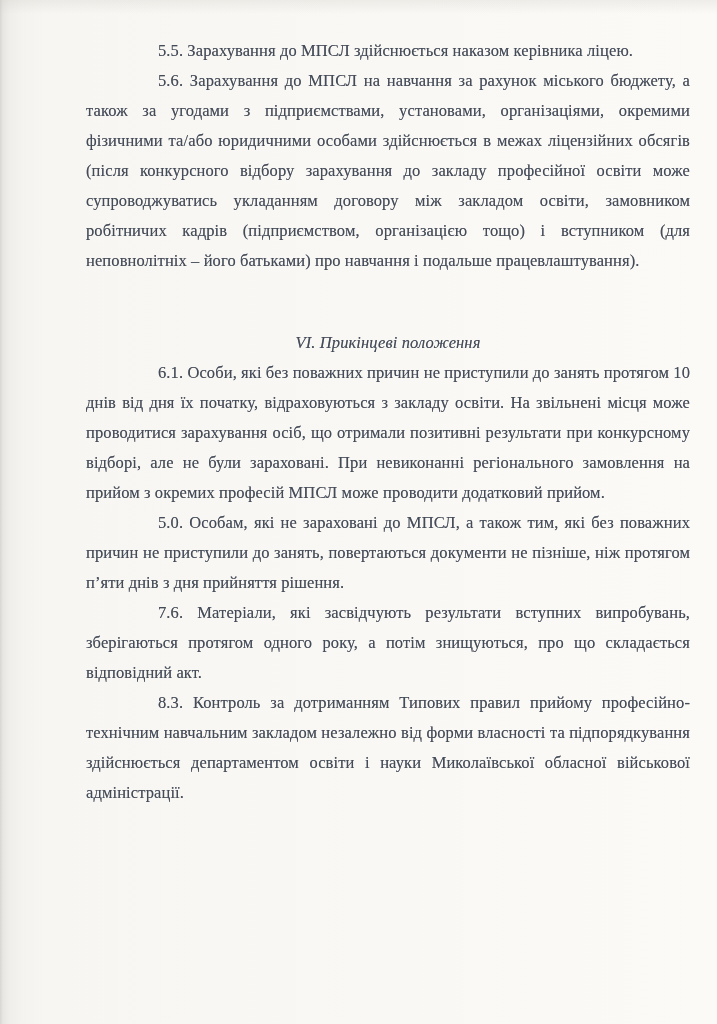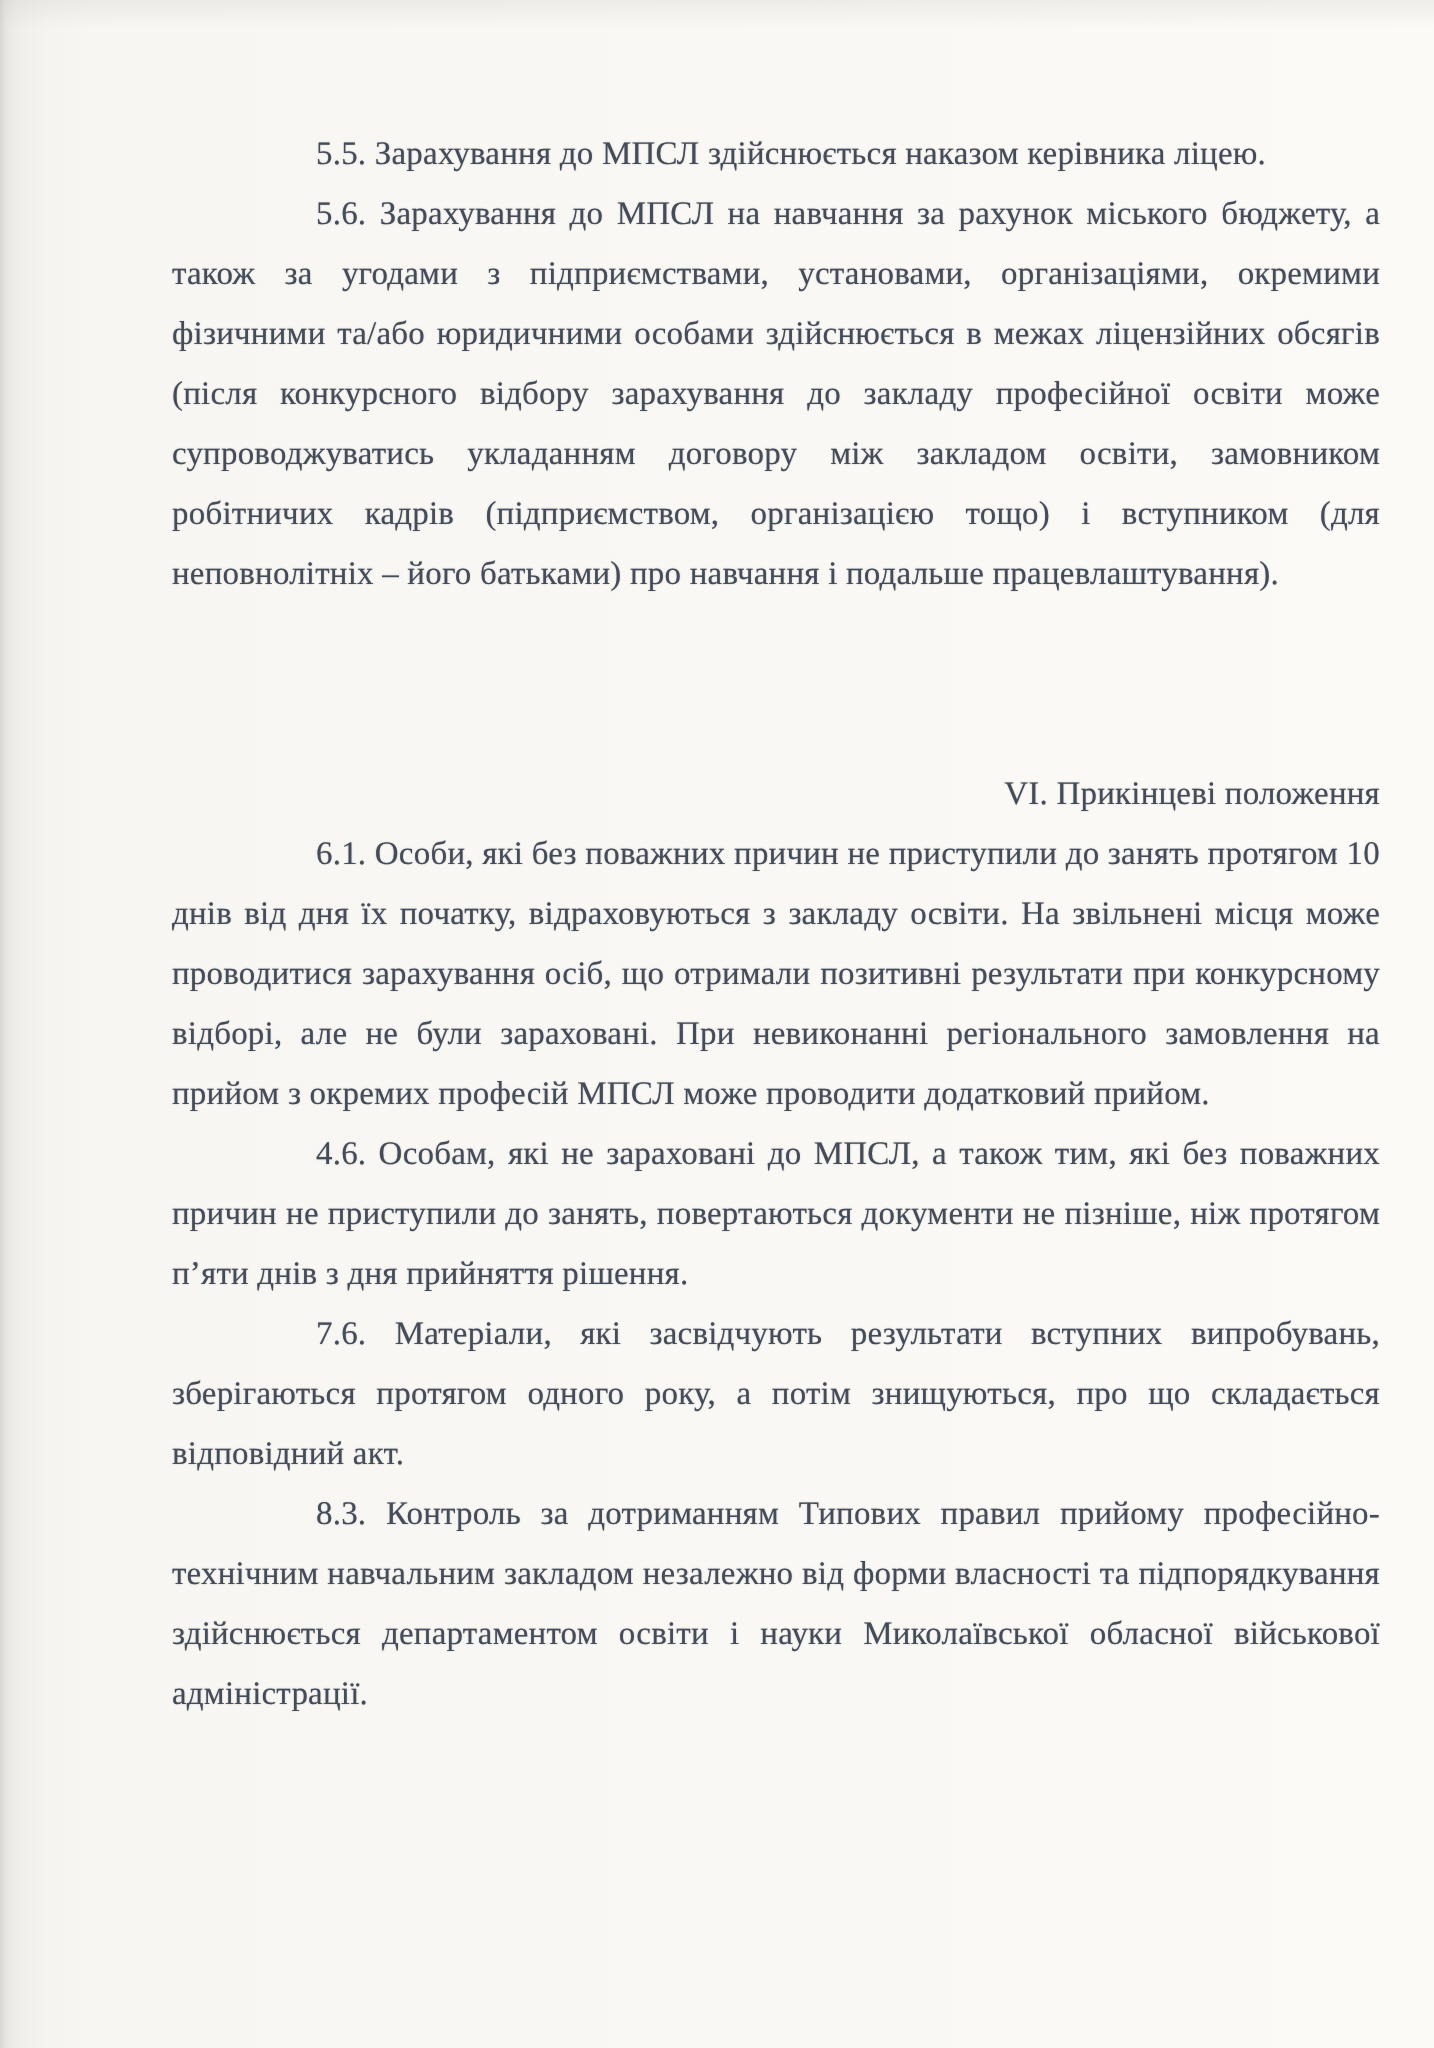--- a/index.html
+++ b/index.html
@@ -14,46 +14,47 @@
     margin: 0;
     overflow: hidden;
     background:
       linear-gradient(180deg, rgba(200,198,192,0.25) 0px, rgba(200,198,192,0) 14px),
       linear-gradient(90deg, #d7d6d2 0px, #e7e6e2 3px, #efeeea 9px, #f4f3ef 22px, #f7f6f2 45px, #f9f8f4 55%, #fbfaf7 100%);
     font-family: "Liberation Serif", "DejaVu Serif", serif;
   }
   .content {
     position: absolute;
     left: 86px;
-    top: 62px;
+    top: 36px;
     width: 604px;
     color: #454c59;
     font-size: 16.5px;
     line-height: 30px;
     text-align: justify;
     letter-spacing: 0.1px;
     text-shadow: 0 0 0.6px rgba(69, 76, 89, 0.55);
   }
   .content p {
     margin: 0;
     padding: 0;
     text-indent: 72px;
   }
   .content p.section-heading {
-    margin-top: 80px;
+    margin-top: 52px;
     text-indent: 0;
-    text-align: right;
+    text-align: center;
+    font-style: italic;
   }
 </style>
 </head>
 <body>
 
 <div class="page">
   <div class="content">
     <p>5.5. Зарахування до МПСЛ здійснюється наказом керівника ліцею.</p>
     <p>5.6. Зарахування до МПСЛ на навчання за рахунок міського бюджету, а також за угодами з підприємствами, установами, організаціями, окремими фізичними та/або юридичними особами здійснюється в межах ліцензійних обсягів (після конкурсного відбору зарахування до закладу професійної освіти може супроводжуватись укладанням договору між закладом освіти, замовником робітничих кадрів (підприємством, організацією тощо) і вступником (для неповнолітніх – його батьками) про навчання і подальше працевлаштування).</p>
     <p class="section-heading">VI. Прикінцеві положення</p>
     <p>6.1. Особи, які без поважних причин не приступили до занять протягом 10 днів від дня їх початку, відраховуються з закладу освіти. На звільнені місця може проводитися зарахування осіб, що отримали позитивні результати при конкурсному відборі, але не були зараховані. При невиконанні регіонального замовлення на прийом з окремих професій МПСЛ може проводити додатковий прийом.</p>
-    <p>4.6. Особам, які не зараховані до МПСЛ, а також тим, які без поважних причин не приступили до занять, повертаються документи не пізніше, ніж протягом п’яти днів з дня прийняття  рішення.</p>
+    <p>5.0. Особам, які не зараховані до МПСЛ, а також тим, які без поважних причин не приступили до занять, повертаються документи не пізніше, ніж протягом п’яти днів з дня прийняття  рішення.</p>
     <p>7.6. Матеріали, які засвідчують результати вступних випробувань, зберігаються протягом одного року, а потім знищуються, про що складається відповідний акт.</p>
     <p>8.3. Контроль за дотриманням Типових правил прийому професійно-технічним навчальним закладом незалежно від форми власності та підпорядкування здійснюється департаментом освіти і науки Миколаївської обласної військової адміністрації.</p>
   </div>
 </div>
 
 </body></html>

